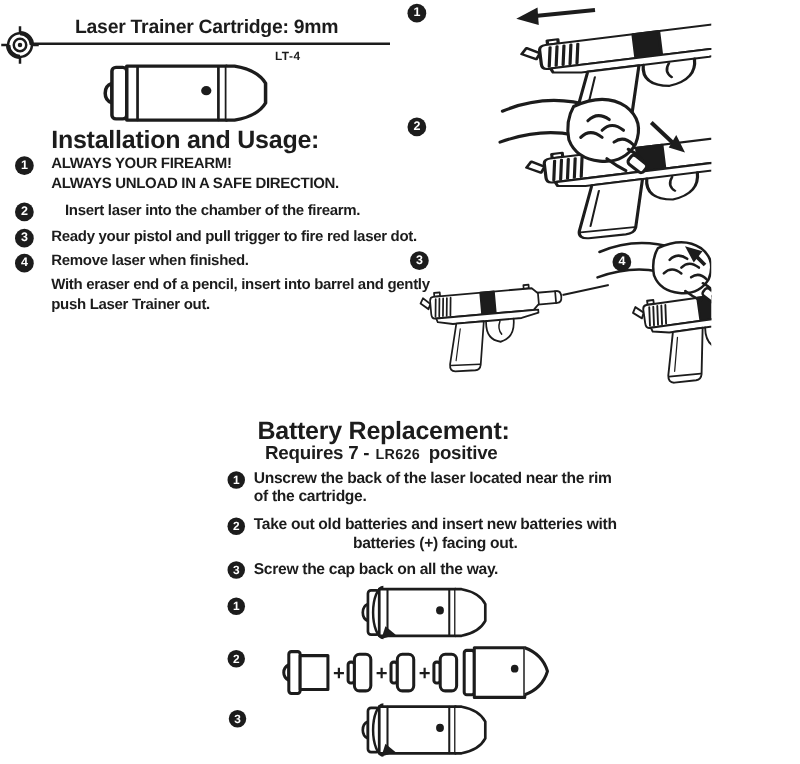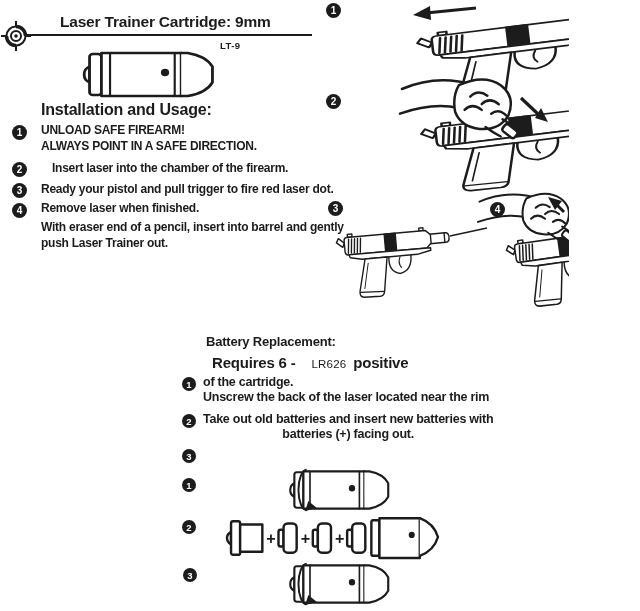--- a/index.html
+++ b/index.html
@@ -1,24 +1,24 @@
 <!DOCTYPE html>
 <html><head>
 <meta charset="utf-8">
 <style>
   html,body{margin:0;padding:0;background:#fff;}
   .page{position:relative;width:569px;height:611px;background:#fff;overflow:hidden;
         font-family:"Liberation Sans",sans-serif;color:#1c1c1c;}
   .abs{position:absolute;}
   .title{font-size:15.5px;font-weight:bold;letter-spacing:-.2px;}
   .model{font-size:9.5px;font-weight:bold;letter-spacing:.4px;}
-  .h1{font-size:16px;font-weight:bold;letter-spacing:-.2px;}
-  .bh1{font-size:13px;font-weight:bold;letter-spacing:-.2px;}
+  .h1{font-size:20px;font-weight:bold;letter-spacing:-.2px;}
+  .bh1{font-size:20px;font-weight:bold;letter-spacing:-.2px;}
   .bsub{font-size:15px;font-weight:bold;letter-spacing:-.2px;}
-  .btype{font-size:11.5px;font-weight:normal;letter-spacing:.2px;margin:0 3px 0 12px;}
+  .btype{font-size:11.5px;font-weight:bold;letter-spacing:.2px;margin:0 3px 0 1px;}
   .step-text{font-size:12px;font-weight:bold;line-height:15.5px;letter-spacing:-.25px;white-space:nowrap;}
   .btext{font-size:12.5px;font-weight:bold;line-height:15px;letter-spacing:-.25px;white-space:nowrap;}
   .bullet{display:flex;align-items:center;justify-content:center;width:15px;height:15px;
           border-radius:50%;background:#1c1c1c;color:#fff;font-size:10px;font-weight:bold;
           line-height:15px;}
   .bullet.sm{width:14px;height:14px;font-size:9.5px;}
   .rule{background:#1c1c1c;height:2.4px;}
   svg{display:block;overflow:visible;}
 </style>
 </head>
@@ -78,31 +78,31 @@
       <line x1="15" y1="1" x2="15" y2="31"></line>
       <line x1="0" y1="16" x2="30" y2="16"></line>
       <circle cx="15" cy="16" r="9.5" fill="#ffffff"></circle>
       <circle cx="15" cy="16" r="5" fill="none"></circle>
       <path d="M15,6.5 A9.5,9.5 0 0 1 24.5,16" stroke-width="3.5"></path>
       <path d="M15,25.5 A9.5,9.5 0 0 1 5.5,16" stroke-width="3.5"></path>
       <circle cx="15" cy="16" r="1.8" fill="#1c1c1c" stroke="none"></circle>
     </g>
   </svg>
   <div class="abs title" style="left:60px;top:13px;">Laser Trainer Cartridge: 9mm</div>
-  <div class="abs model" style="left:220px;top:40px;">LT-9</div>
+  <div class="abs model" style="left:220px;top:40px;">LT-4</div>
   <svg class="abs" style="left:82px;top:50px;" width="138" height="49" viewBox="0 0 128 50" preserveAspectRatio="none">
     <use href="#cart-shape"></use>
   </svg>
 
   <div class="abs h1" style="left:41px;top:101px;">Installation and Usage:</div>
 
   <div class="abs bullet" style="left:12px;top:125px;">1</div>
   <div class="abs step-text" style="left:41px;top:123px;">
-    <div>UNLOAD SAFE FIREARM!</div>
-    <div>ALWAYS POINT IN A SAFE DIRECTION.</div>
+    <div>ALWAYS YOUR FIREARM!</div>
+    <div>ALWAYS UNLOAD IN A SAFE DIRECTION.</div>
   </div>
 
   <div class="abs bullet" style="left:12px;top:162px;">2</div>
   <div class="abs step-text" style="left:52px;top:161px;">Insert laser into the chamber of the firearm.</div>
 
   <div class="abs bullet" style="left:12px;top:183px;">3</div>
   <div class="abs step-text" style="left:41px;top:182px;">Ready your pistol and pull trigger to fire red laser dot.</div>
 
   <div class="abs bullet" style="left:12px;top:203px;">4</div>
   <div class="abs step-text" style="left:41px;top:220px;">
@@ -142,38 +142,39 @@
     <use href="#pistol-shape" transform="rotate(-8 74 60) translate(14,30) scale(0.5,0.53)"></use>
     <use href="#hand-shape" transform="translate(-14,-8) scale(0.78)"></use>
     <g fill="#1c1c1c" stroke="#1c1c1c">
       <line x1="72" y1="18" x2="61" y2="7" stroke-width="3"></line>
       <path d="M56,3 L70,7 L63,16 Z" stroke="none"></path>
     </g>
   </svg>
 
   <div class="abs bh1" style="left:206px;top:334px;">Battery Replacement:</div>
   <div class="abs bsub" style="left:212px;top:354px;">
-    <span>Requires 6 -</span>
+    <span>Requires 7 -</span>
     <span class="btype">LR626</span>
     <span>positive</span>
   </div>
 
   <div class="abs bullet sm" style="left:182px;top:377px;">1</div>
   <div class="abs btext" style="left:203px;top:375px;">
+    <div>Unscrew the back of the laser located near the rim</div>
     <div>of the cartridge.</div>
-    <div>Unscrew the back of the laser located near the rim</div>
   </div>
 
   <div class="abs bullet sm" style="left:182px;top:414px;">2</div>
   <div class="abs btext" style="left:203px;top:412px;text-align:center;">
     <div>Take out old batteries and insert new batteries with</div>
     <div>batteries (+) facing out.</div>
   </div>
 
   <div class="abs bullet sm" style="left:182px;top:449px;">3</div>
+  <div class="abs btext" style="left:203px;top:448px;">Screw the cap back on all the way.</div>
 
   <div class="abs bullet sm" style="left:182px;top:478px;">1</div>
   <svg class="abs" style="left:282px;top:468px;" width="112" height="44" viewBox="0 0 136 52" preserveAspectRatio="none">
     <use href="#cart-shape" transform="translate(8,1)"></use>
     <path d="M30,2 A10,24 0 1 0 30,50" fill="none" stroke="#1c1c1c" stroke-width="2.4"></path>
     <path d="M28,51 L42,47 L32,39 Z" fill="#1c1c1c" stroke="none"></path>
   </svg>
 
   <div class="abs bullet sm" style="left:182px;top:520px;">2</div>
   <svg class="abs" style="left:226px;top:514px;" width="214" height="46" viewBox="0 0 212 44" preserveAspectRatio="none">

